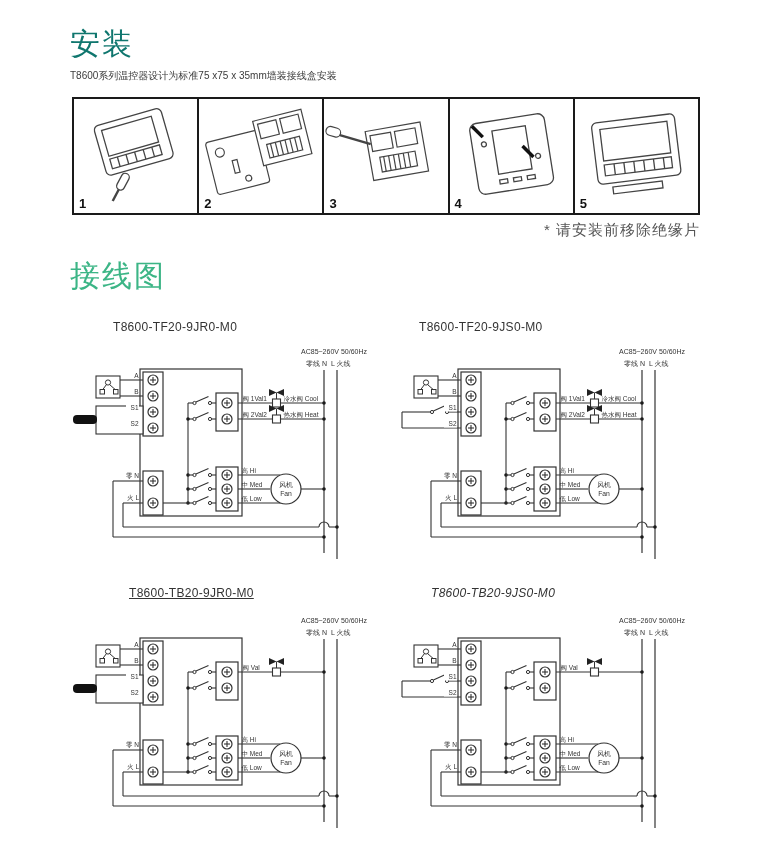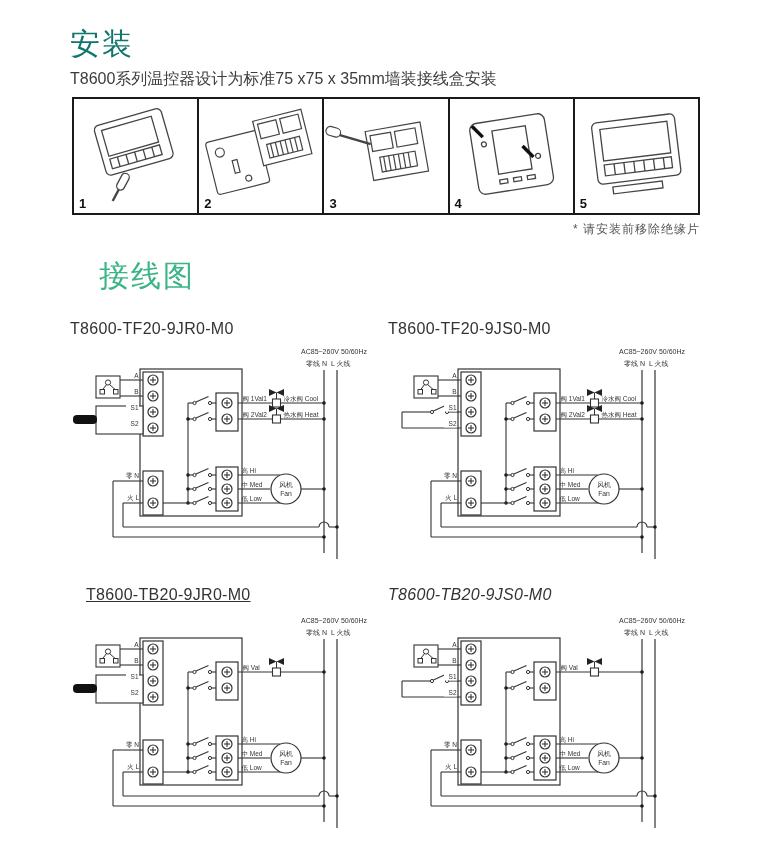--- a/index.html
+++ b/index.html
@@ -2,33 +2,33 @@
 <html><head>
 <meta charset="utf-8">
 <style>
   html,body{margin:0;padding:0;}
   body{
     width:770px;height:841px;position:relative;background:#ffffff;
     font-family:"Liberation Sans","DejaVu Sans",sans-serif;color:#333;overflow:hidden;
   }
   .h-green{position:absolute;font-size:30px;font-weight:400;letter-spacing:2px;}
   #h-install{left:70px;top:24px;}
-  #h-wiring{left:70px;top:256px;margin-left:29px;}
-  #subtitle{position:absolute;left:70px;top:69px;font-size:16px;color:#3c3c3c;}
+  #h-wiring{left:70px;top:256px;}
+  #subtitle{position:absolute;left:70px;top:69px;font-size:10px;color:#3c3c3c;}
   #steps{
     position:absolute;left:72px;top:97px;width:628px;height:118px;
     border:2px solid #1a1a1a;display:flex;box-sizing:border-box;background:#fff;
   }
   .cell{flex:1;border-right:2px solid #1a1a1a;position:relative;}
   .cell:last-child{border-right:none;}
   .cell svg{width:100%;height:100%;display:block;}
   .num{position:absolute;left:5px;bottom:2px;font-size:13px;font-weight:bold;color:#111;}
-  #note{position:absolute;right:70px;top:221px;font-size:12px;color:#555;letter-spacing:1px;}
-  .dg-title{position:absolute;font-size:16px;color:#333;letter-spacing:0.3px;}
-  #dgt-0{left:70px;top:320px;} #dgt-1{left:388px;top:320px;text-align:right;}
+  #note{position:absolute;right:70px;top:221px;font-size:15px;color:#555;letter-spacing:1px;}
+  .dg-title{position:absolute;font-size:12px;color:#333;letter-spacing:0.3px;margin-left:43px;}
+  #dgt-0{left:70px;top:320px;} #dgt-1{left:376px;top:320px;text-align:right;}
   #dgt-2{left:86px;top:586px;text-decoration:underline;} #dgt-3{left:388px;top:586px;font-style:italic;}
   .dg{position:absolute;width:320px;height:225px;}
   #dg-0{left:70px;top:343px;} #dg-1{left:388px;top:343px;}
   #dg-2{left:70px;top:612px;} #dg-3{left:388px;top:612px;}
   .dg svg{width:320px;height:225px;display:block;font-family:"Liberation Sans","DejaVu Sans",sans-serif;}
 </style>
 </head>
 <body>
 
 <div class="h-green" id="h-install" style="color: #0f766e;">安装</div>

